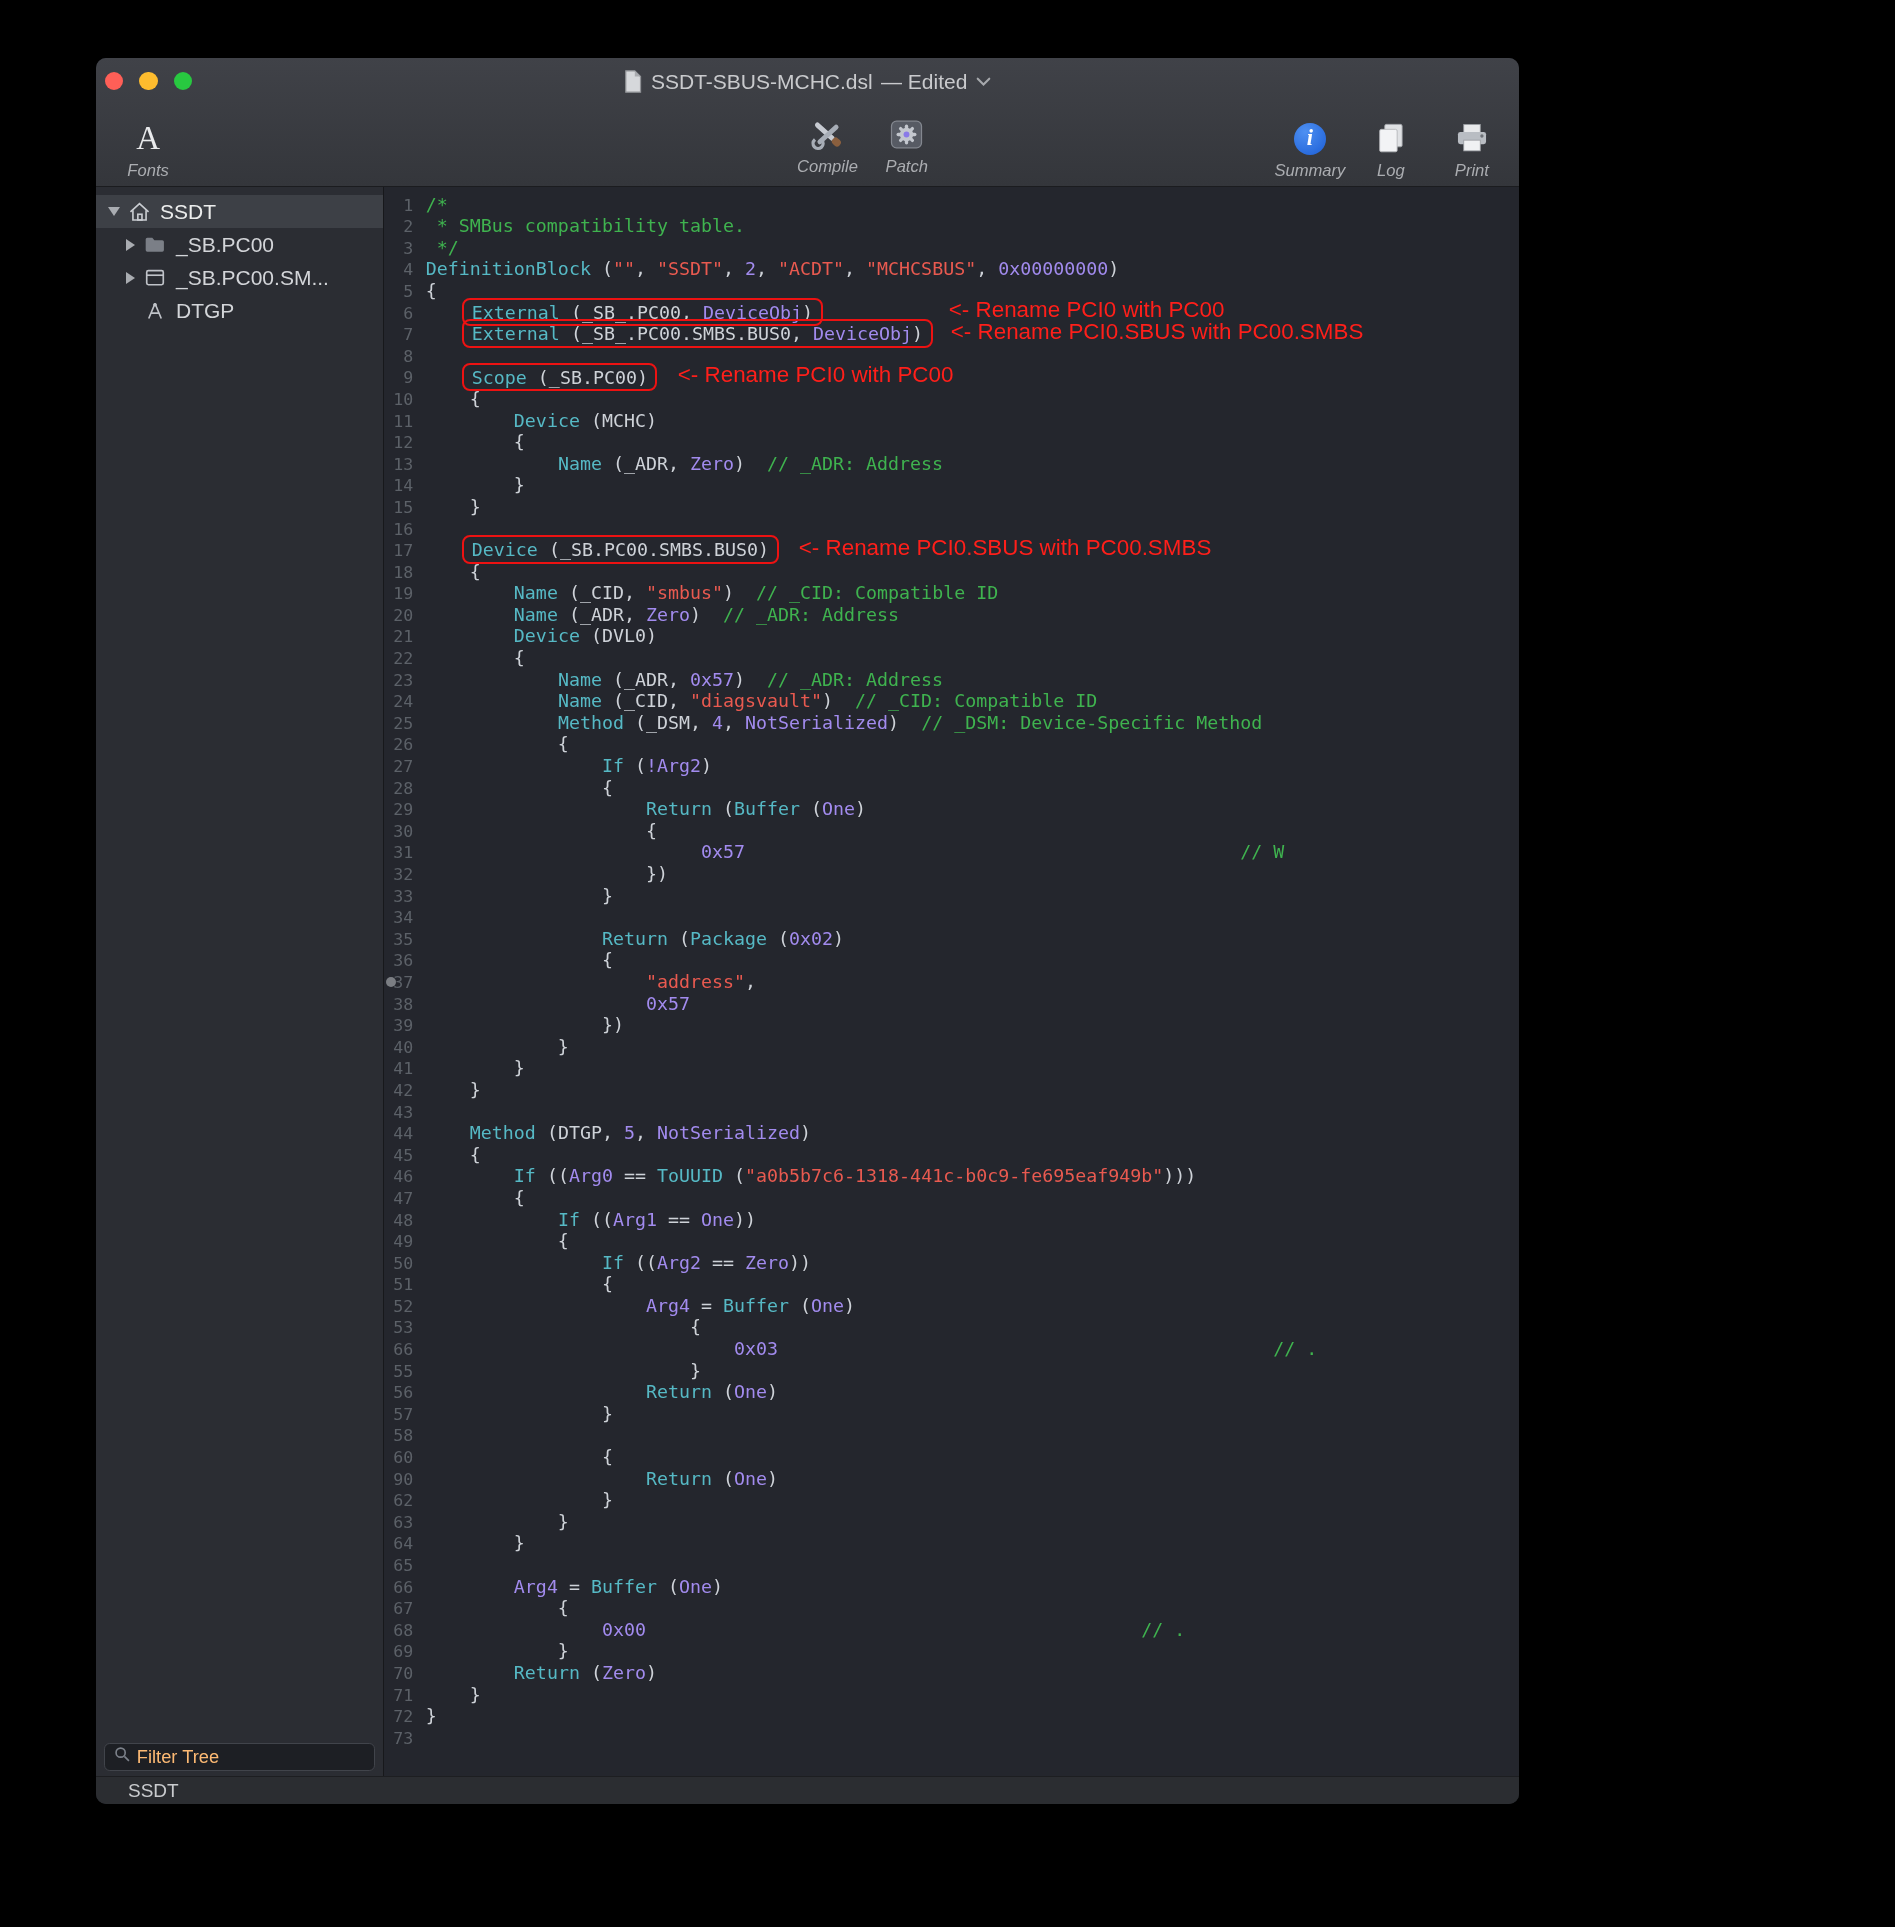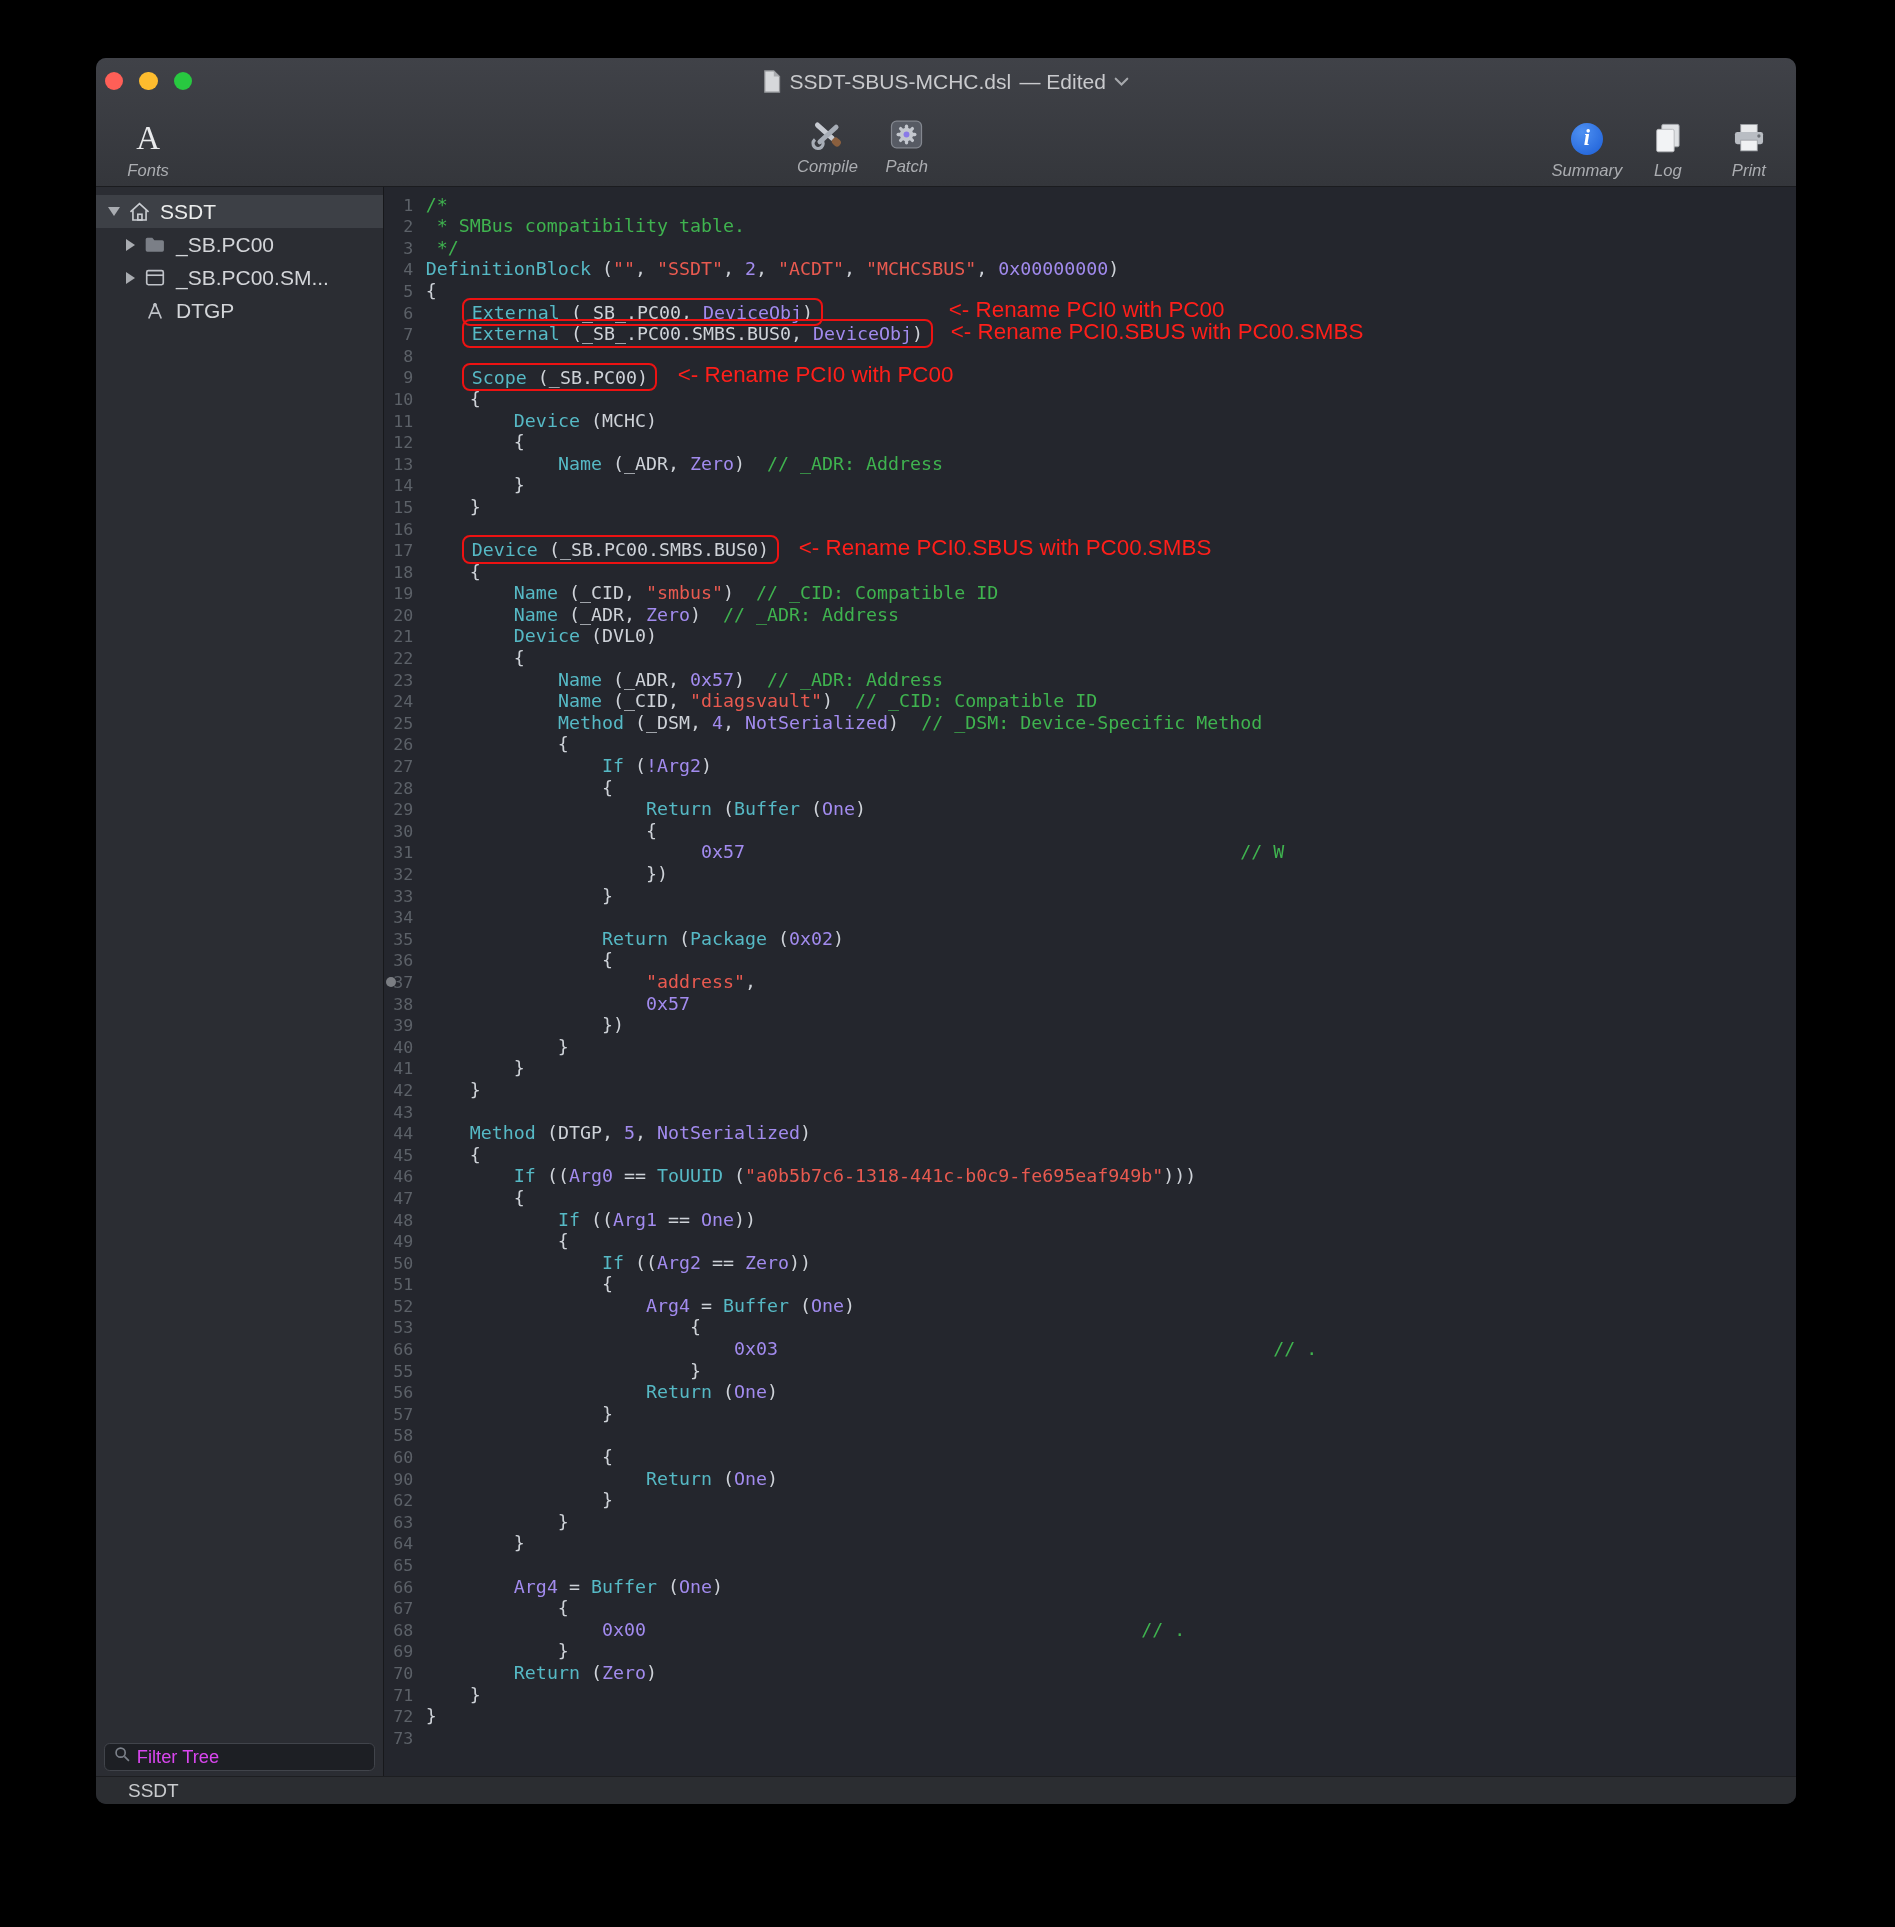--- a/index.html
+++ b/index.html
@@ -1,19 +1,19 @@
 <!DOCTYPE html>
 <html style="--keyword: #56b9c5; --string: #e95a50; --number: #a28bee; --comment: #3fb34f; --plain: #ced2d8; --annotation: #ff1f1a; --box-border: #ed1212; --editor-bg: #24262d; --sidebar-bg: #2b2d33; --chrome-bg: #404248; --selection-bg: #3d4046; --light-close: #ff5f57; --light-min: #febc2e; --light-zoom: #28c840; --summary-blue: #2f6fed;font-size:13.3px"><head>
 <meta charset="utf-8">
 <style>
   html,body{margin:0;padding:0;background:#000;width:1896px;height:1927px;overflow:hidden;
     font-family:"Liberation Sans",sans-serif;}
   *{box-sizing:border-box;}
 
-  .window{position:absolute;left:96px;top:58px;width:1700px;height:1746px;
+  .window{position:absolute;left:96px;top:58px;width:1423px;height:1746px;
     background:var(--editor-bg,#24262d);border-radius:10px;overflow:hidden;
     box-shadow:0 33px 100px rgba(0,0,0,.85);display:flex;flex-direction:column;}
 
   
   .chrome{background:linear-gradient(var(--chrome-bg,#404248),#34363b);
     border-bottom:0.8px solid #1b1c1f;flex:0 0 auto;}
   .titlebar{position:relative;height:47px;display:flex;align-items:center;justify-content:center;}
   .lights{position:absolute;left:9.1px;top:14px;display:flex;gap:16px;}
   .light{width:18.3px;height:18.3px;border-radius:50%;}
   .light.close{background:var(--light-close,#ff5f57);}
@@ -50,21 +50,21 @@
   .disc{width:16.6px;display:inline-flex;align-items:center;justify-content:center;margin-right:3.3px;}
   .disc.down::before{content:"";border-left:6.6px solid transparent;border-right:6.6px solid transparent;
     border-top:9.1px solid #a9acb1;}
   .disc.right::before{content:"";border-top:6.6px solid transparent;border-bottom:6.6px solid transparent;
     border-left:9.1px solid #a9acb1;}
   .tree-icon{width:26.6px;display:inline-flex;align-items:center;justify-content:center;margin-right:7.5px;}
   .tree-label{white-space:nowrap;}
 
   .filter{position:absolute;left:8.3px;right:8.3px;bottom:5px;height:28px;border-radius:5.8px;
     background:#1d1f24;border:0.8px solid #41444b;display:flex;align-items:center;
-    padding:0 8.3px;gap:6.6px;color:#d946ef;font-size:18.3px;}
+    padding:0 8.3px;gap:6.6px;color:#fdba74;font-size:18.3px;}
 
   .editor{flex:1 1 auto;position:relative;background:var(--editor-bg,#24262d);overflow:hidden;}
   .lines{padding-top:6.6px;}
   .line{position:relative;height:21.6px;white-space:pre;
     font-family:"DejaVu Sans Mono","Liberation Mono",monospace;
     font-size:18.3px;line-height:21.6px;color:var(--plain,#ced2d8);}
   .ln{display:inline-block;width:42px;padding-right:12.5px;text-align:right;
     font-size:16.6px;color:#5c6168;}
   .tk-k{color:var(--keyword,#56b9c5);}
   .tk-s{color:var(--string,#e95a50);}

